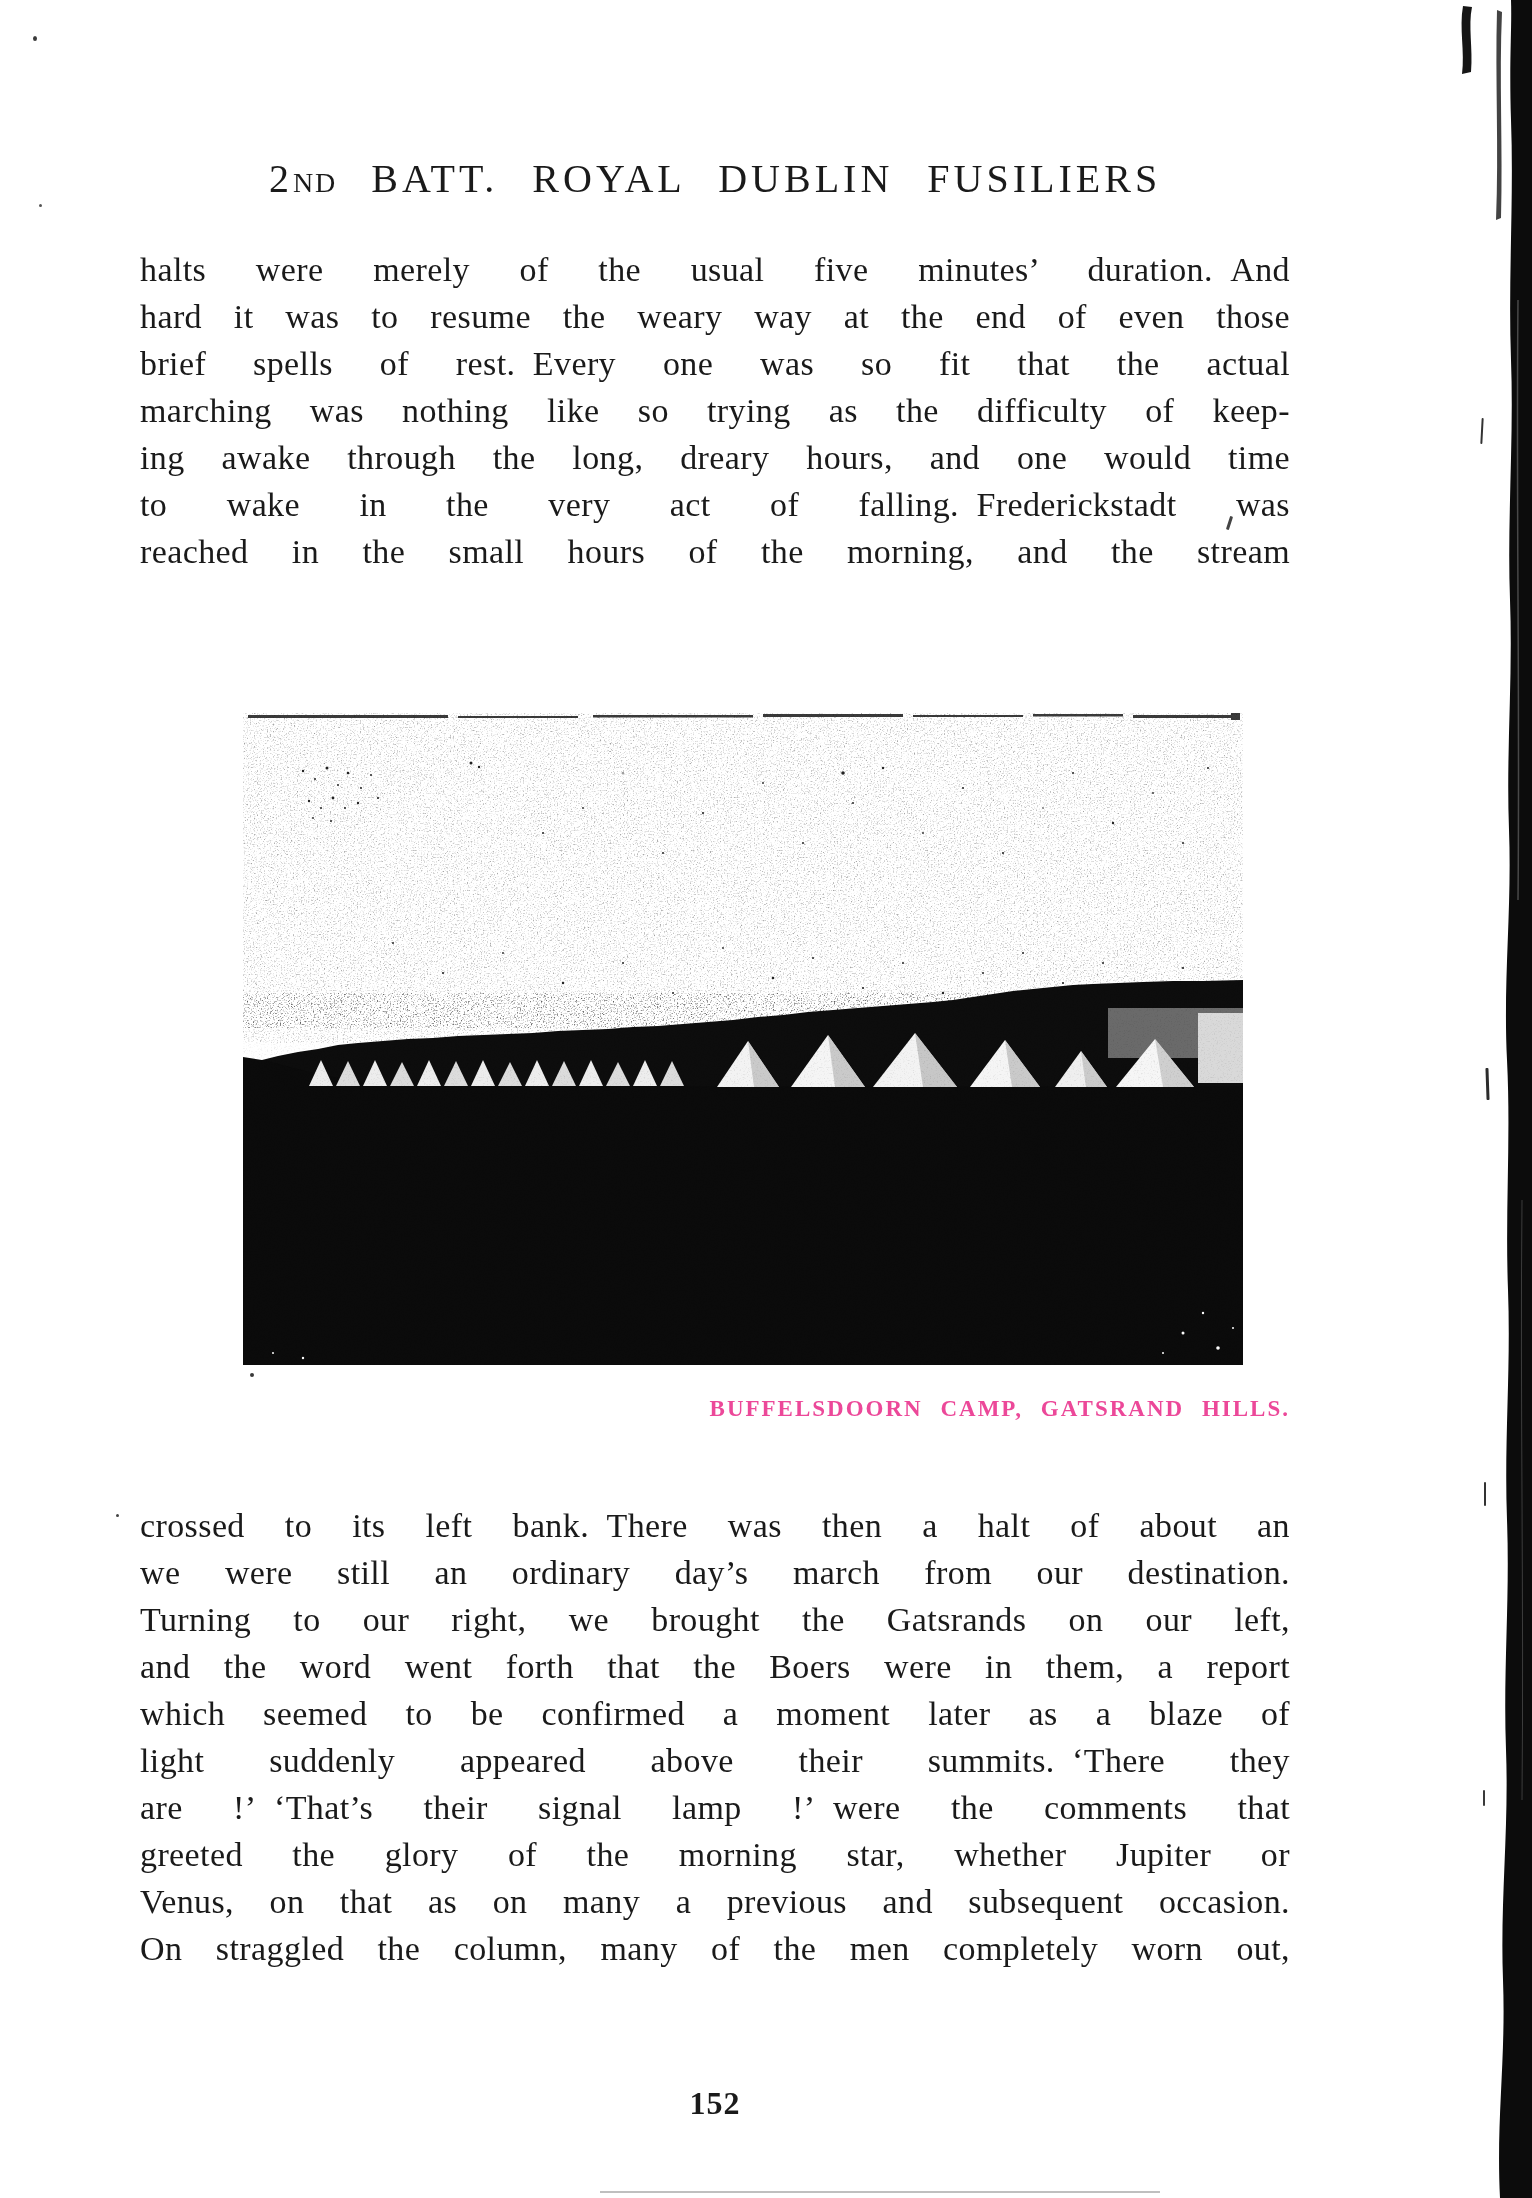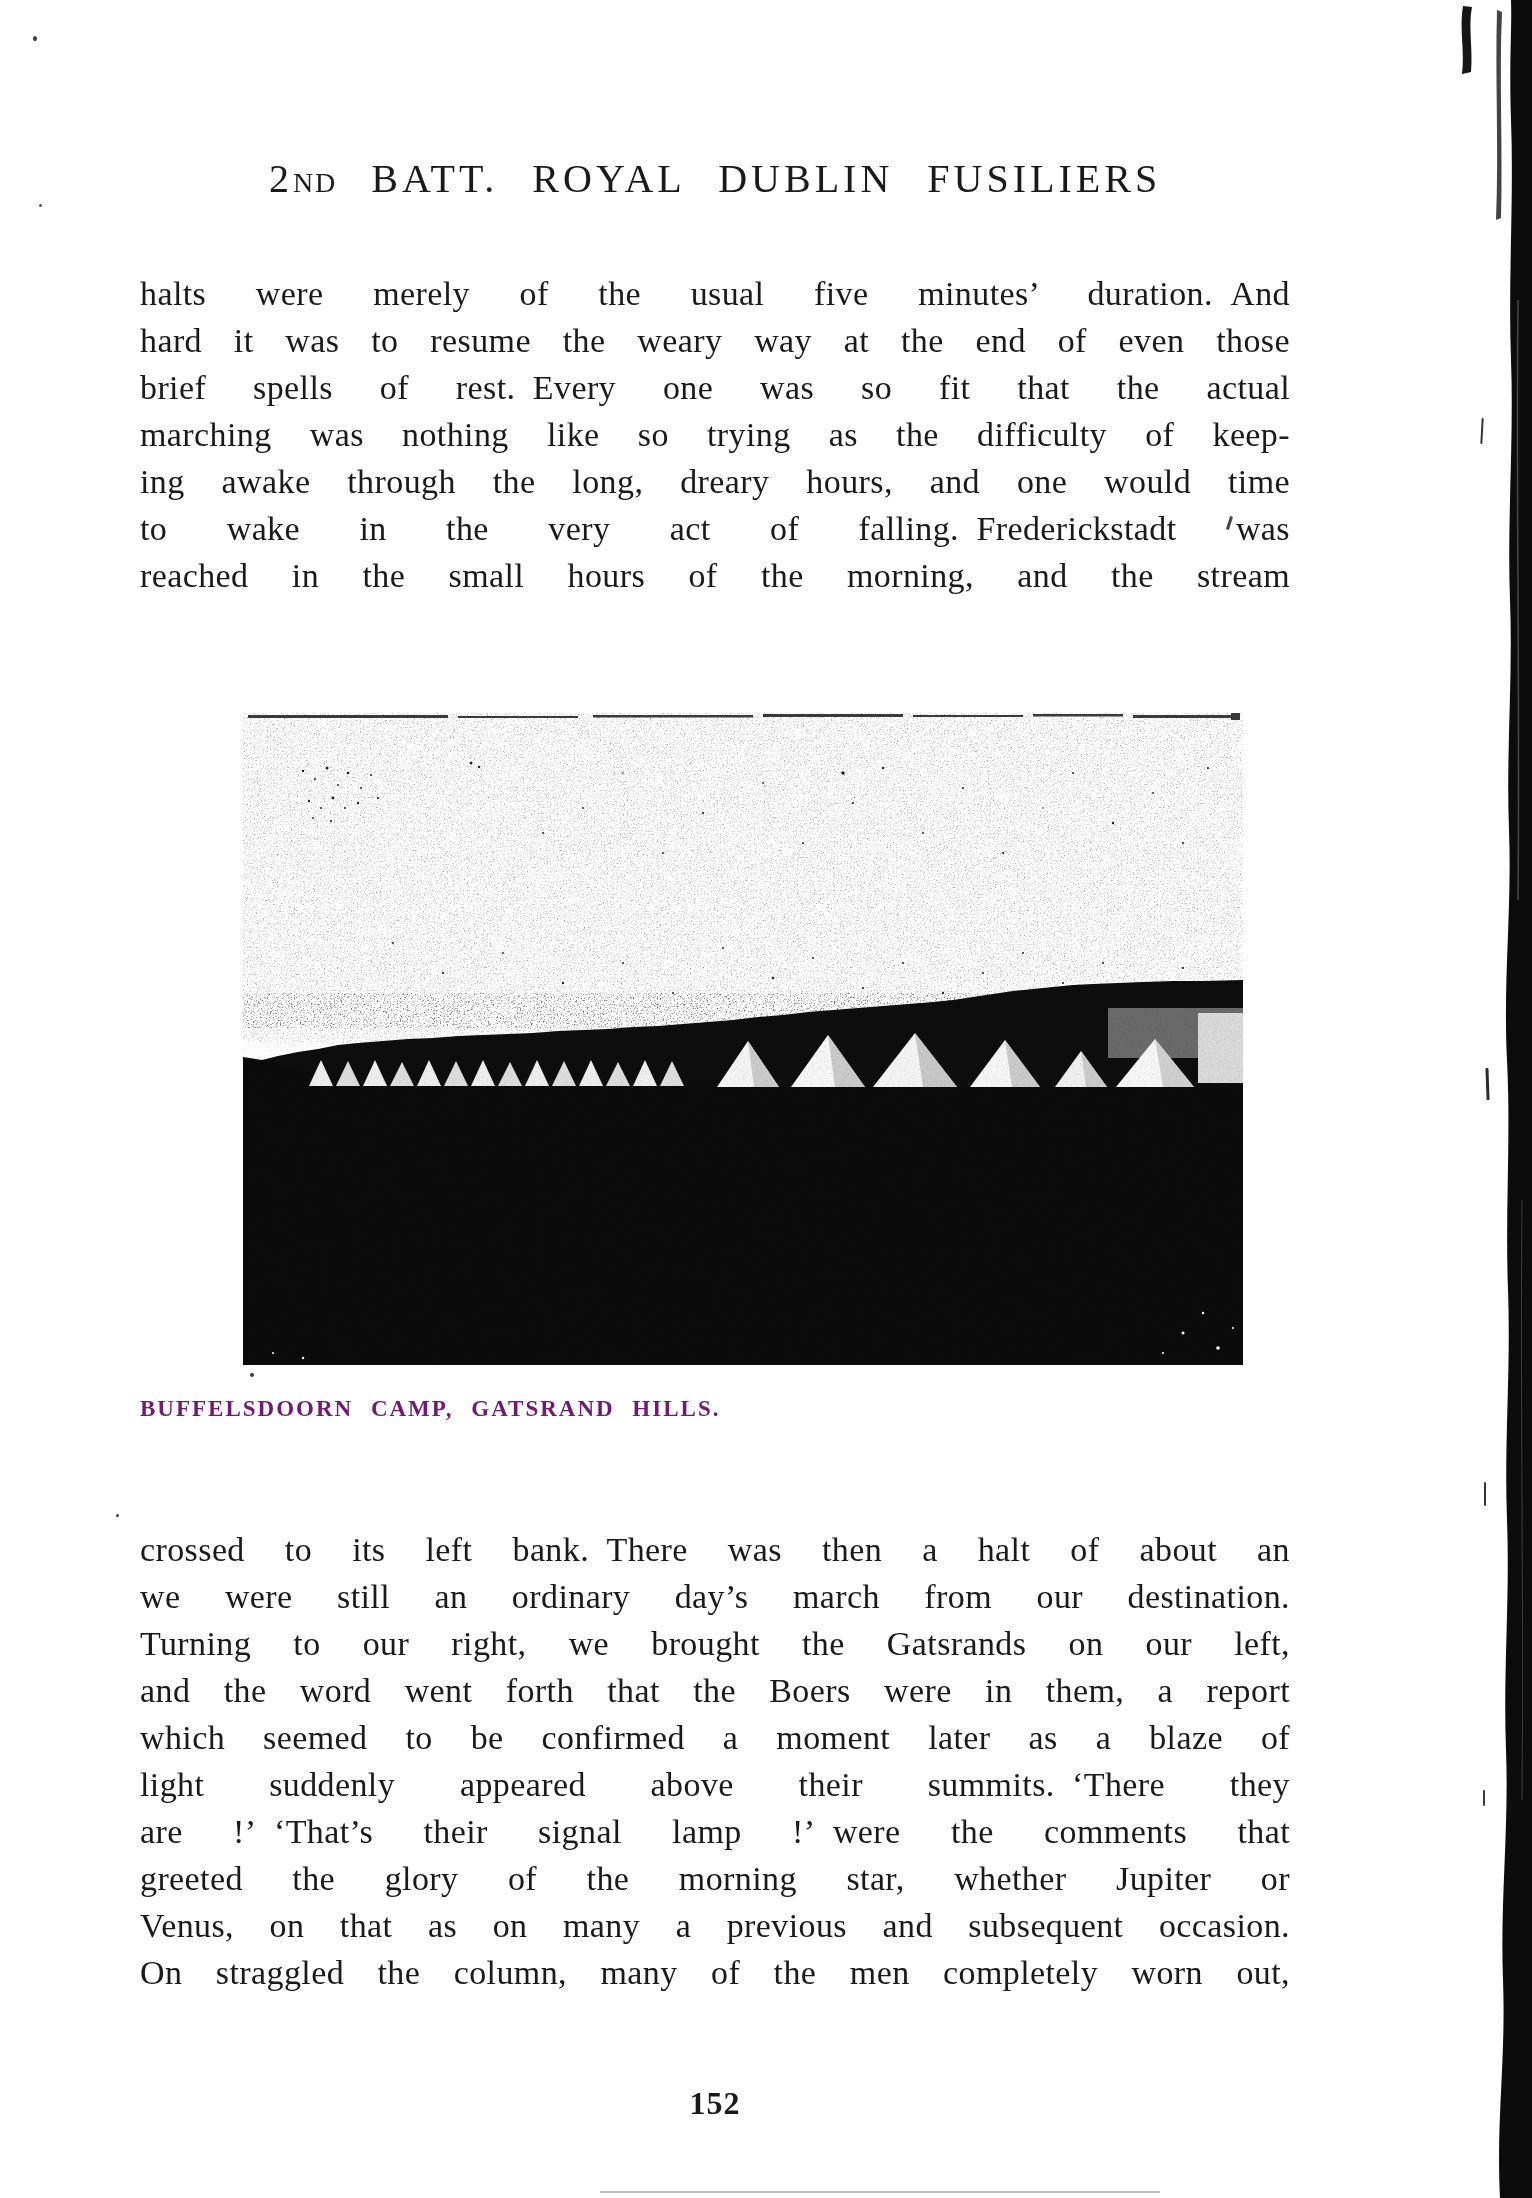--- a/index.html
+++ b/index.html
@@ -14,41 +14,41 @@
   
   .running-head{
     position:absolute;left:140px;top:156px;width:1150px;
     text-align:center;
     font-size:40px;line-height:46px;
     letter-spacing:4px;word-spacing:20px;
     white-space:nowrap;
   }
   .running-head .hord{font-size:0.70em;letter-spacing:2px;}
   
-  .para{position:absolute;left:140px;width:1150px;font-size:34px;margin-top:24px;}
+  .para{position:absolute;left:140px;width:1150px;font-size:34px;}
   .para1{top:246px;}
   .para2{top:1502px;}
   .tline{
     height:47px;line-height:47px;
     text-align:justify;text-align-last:justify;
     letter-spacing:0.4px;
     white-space:normal;
     overflow:visible;
   }
   
   .photo-block{
     position:absolute;left:243px;top:713px;width:1000px;height:652px;margin:0;
   }
   .photo-block svg{display:block;}
   .caption{
     position:absolute;left:140px;top:1396px;width:1150px;
-    text-align:left;
+    text-align:right;
     font-size:23px;font-weight:700;
     letter-spacing:2px;word-spacing:10px;
-    color:#701a75;
+    color:#ec4899;
   }
   .folio{
     position:absolute;left:140px;top:2066px;width:1150px;
     text-align:center;font-size:32px;font-weight:700;letter-spacing:1px;margin-top:19px;
   }
   
   .edge{position:absolute;left:1440px;top:0;}
   
   .artifact{position:absolute;background:#3a3a3a;border-radius:50%;}
   .tick{position:absolute;background:#333;border-radius:1px;}

